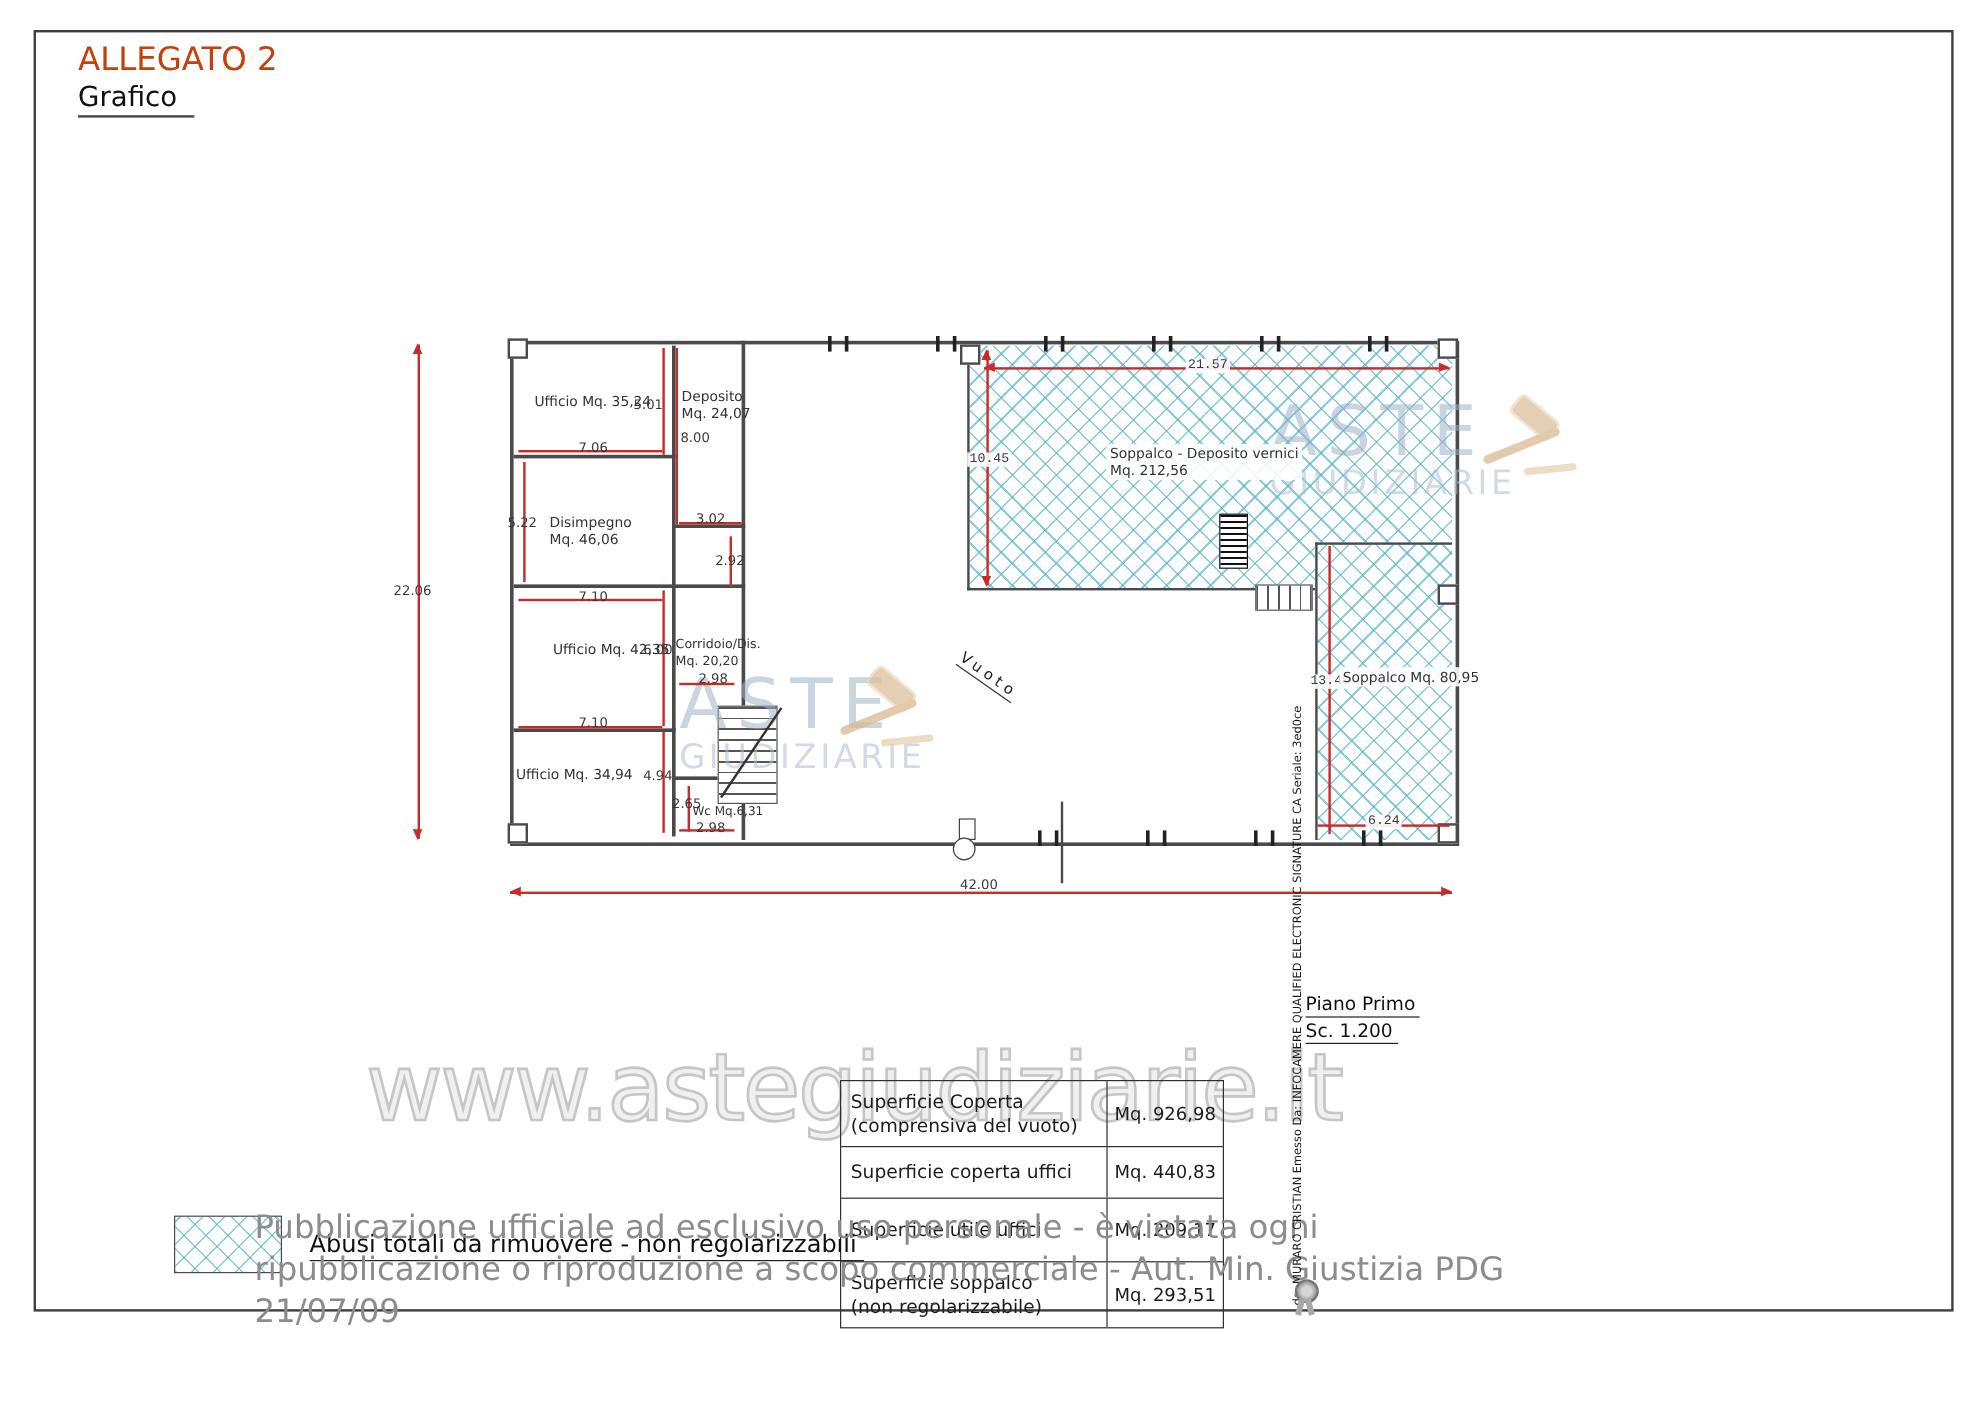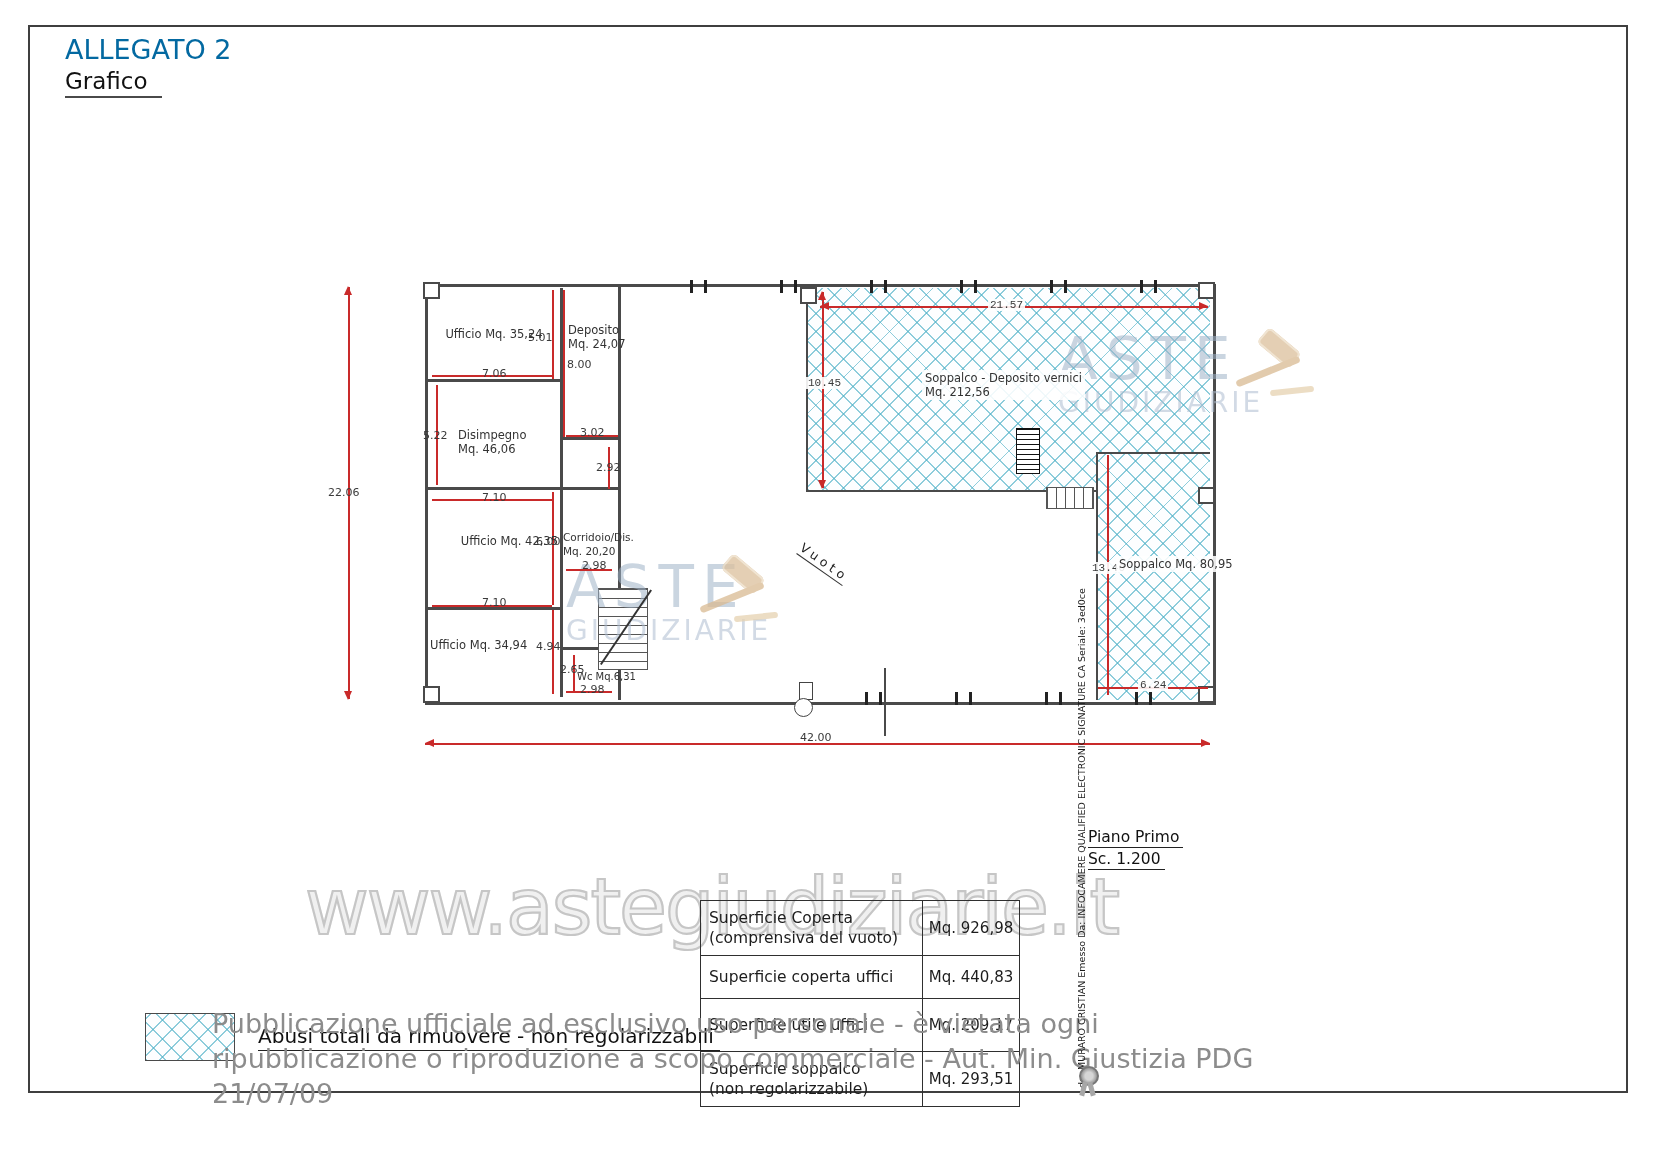--- a/index.html
+++ b/index.html
@@ -1,20 +1,20 @@
 <!DOCTYPE html>
 <html><head>
 <meta charset="utf-8">
 <style>
   html,body{margin:0;padding:0;background:#fff;}
   #page{position:relative;width:1654px;height:1169px;background:#fff;
         font-family:"DejaVu Sans","Liberation Sans",sans-serif;overflow:hidden;}
   .abs{position:absolute;}
   .border-frame{left:28px;top:25px;width:1596px;height:1064px;border:2px solid #3f3f3f;}
-  .page-title{left:65px;top:34px;font-size:27px;color:#0369a1;}
+  .page-title{left:65px;top:34px;font-size:27px;color:#c2410c;}
   .page-subtitle{left:65px;top:70px;font-size:23px;color:#111;border-bottom:2px solid #4a4a4a;
                  padding:0 14px 2px 0;display:inline-block;}
   
   .wall{background:#4a4a4a;z-index:2;}
   .plan-outer{left:425px;top:284px;width:785px;height:415px;border:3.5px solid #4a4a4a;z-index:2;}
   .col-sq{width:13px;height:13px;background:#fff;border:2.5px solid #4a4a4a;z-index:3;}
   .tick{width:11px;height:13px;border-left:3px solid #222;border-right:3px solid #222;z-index:3;}
   
   .hatch{background-color:#fdfeff;background-image:
      repeating-linear-gradient(45deg, rgba(82,178,200,.65) 0 1.4px, transparent 1.4px 13px),

